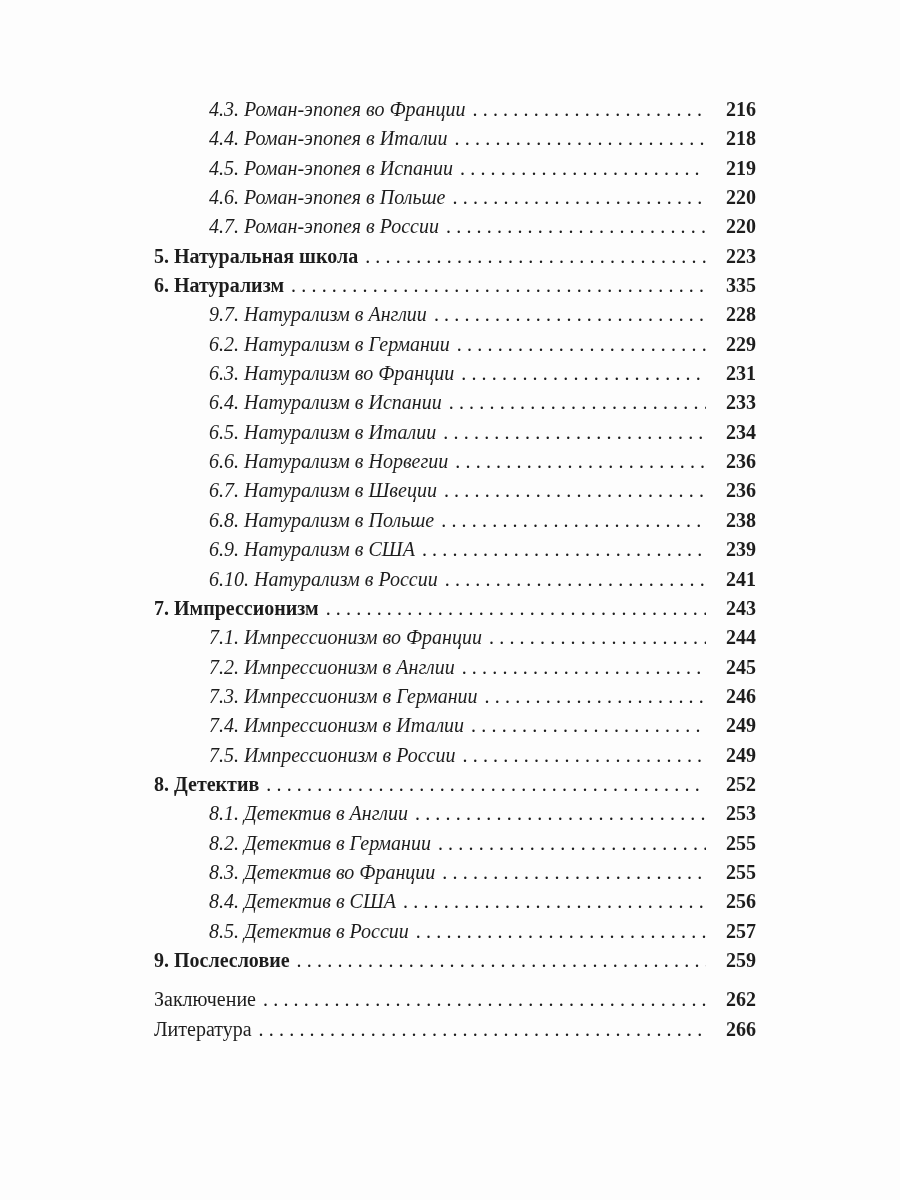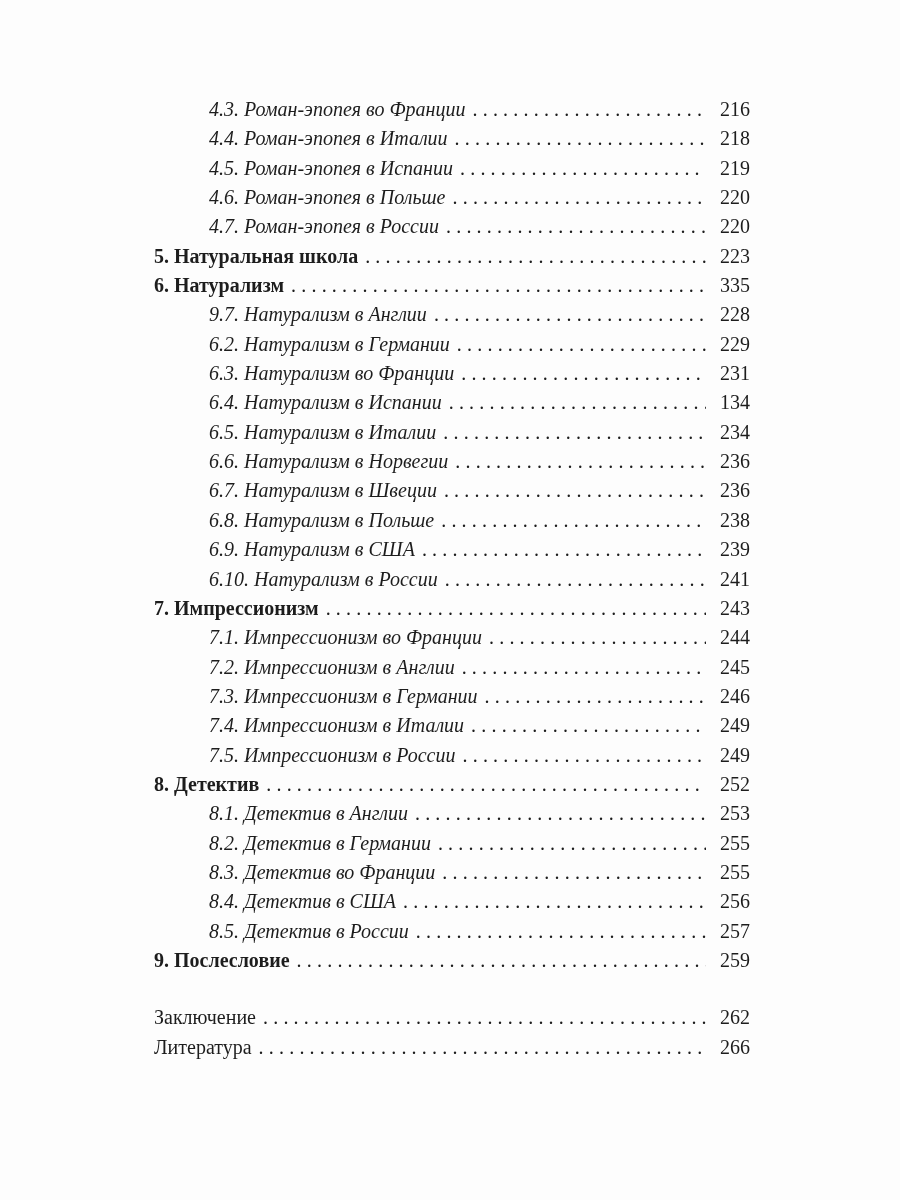--- a/index.html
+++ b/index.html
@@ -39,21 +39,21 @@
     font-style: italic;
   }
   .toc-row.section {
     font-weight: bold;
   }
   .toc-row.plain {
     font-weight: normal;
     font-style: normal;
   }
   .toc-row.gap {
-    margin-top: 28px;
+    margin-top: 10px;
   }
   .toc-label {
     flex: 0 0 auto;
   }
   .toc-dots {
     flex: 1 1 auto;
     min-width: 0;
     overflow: hidden;
     padding-left: 7px;
     font-style: normal;
@@ -61,23 +61,23 @@
     letter-spacing: 5.2px;
     color: #1d1d1d;
   }
   .toc-dots::after {
     content: "..........................................................................................";
   }
   .toc-page-num {
     flex: 0 0 auto;
     min-width: 42px;
     margin-left: 8px;
-    text-align: center;
+    text-align: right;
     font-style: normal;
-    font-weight: normal;
+    font-weight: bold;
   }
 </style>
 </head>
 <body style="background: rgb(253, 253, 253); color: rgb(29, 29, 29);">
 
 <div class="book-page">
   <div class="toc">
       <div class="toc-row sub">
     <span class="toc-label">4.3. Роман-эпопея во Франции</span>
     <span class="toc-dots"></span>
@@ -124,21 +124,21 @@
     <span class="toc-page-num">229</span>
   </div>
       <div class="toc-row sub">
     <span class="toc-label">6.3. Натурализм во Франции</span>
     <span class="toc-dots"></span>
     <span class="toc-page-num">231</span>
   </div>
       <div class="toc-row sub">
     <span class="toc-label">6.4. Натурализм в Испании</span>
     <span class="toc-dots"></span>
-    <span class="toc-page-num">134</span>
+    <span class="toc-page-num">233</span>
   </div>
       <div class="toc-row sub">
     <span class="toc-label">6.5. Натурализм в Италии</span>
     <span class="toc-dots"></span>
     <span class="toc-page-num">234</span>
   </div>
       <div class="toc-row sub">
     <span class="toc-label">6.6. Натурализм в Норвегии</span>
     <span class="toc-dots"></span>
     <span class="toc-page-num">236</span>

